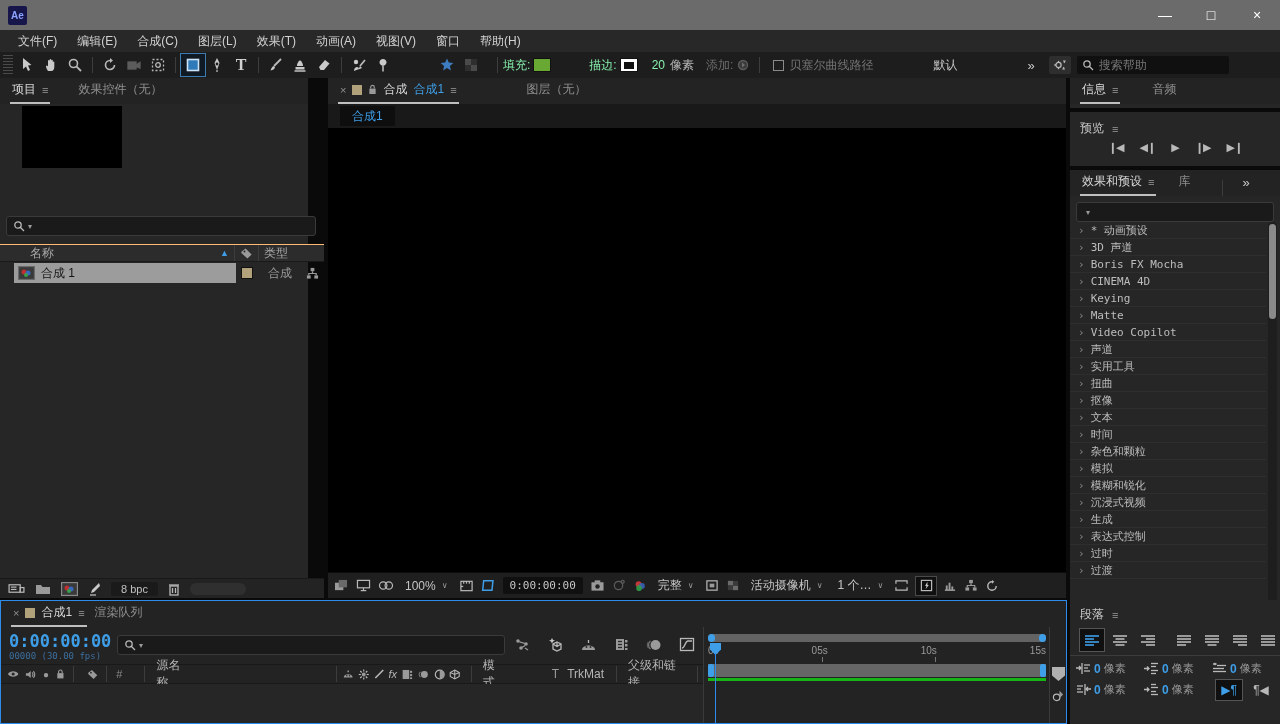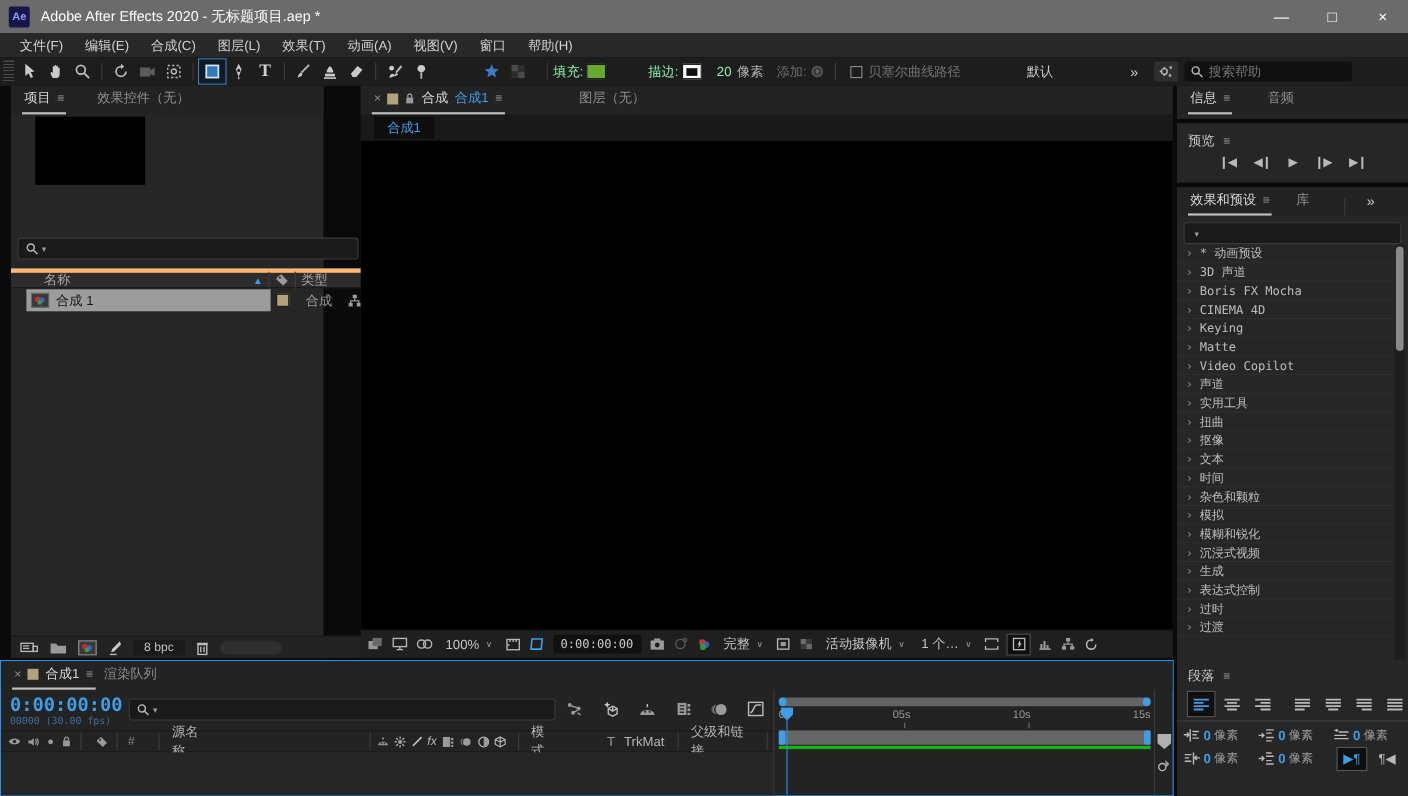--- a/index.html
+++ b/index.html
@@ -34,26 +34,26 @@
 .panel{background:#262626}
 .ptabs{height:26px;display:flex;align-items:flex-end;padding-left:10px;background:#232323}
 .ptab{display:flex;align-items:center;gap:6px;padding:0 8px 6px 2px;color:#8f8f8f;position:relative}
 .ptab.active{color:#d8d8d8}
 .ptab.active::after{content:"";position:absolute;left:0;right:6px;bottom:0;height:2px;background:#bfbfbf}
 .hamb{color:#9a9a9a;font-size:11px}
 .searchbox{height:20px;background:#1a1a1a;border:1px solid #3a3a3a;border-radius:3px;display:flex;align-items:center;padding:0 6px;gap:3px}
 .searchbox input{background:transparent;border:none;outline:none;flex:1;color:#ccc;font-family:inherit}
 .caret{font-size:8px;color:#9a9a9a}
 
-.panel-project{left:10px;top:78px;width:284px;height:520px}
+.panel-project{left:0;top:78px;width:308px;height:520px}
 .proj-thumb{left:22px;top:28px;width:100px;height:62px;background:#000}
 .proj-info{left:130px;top:26px;line-height:15px;color:#b3b3b3}
 .proj-info .nm{color:#d6d6d6;font-weight:bold}
 .proj-search{left:6px;top:138px;width:310px}
-.proj-head{left:0;top:166px;width:324px;height:18px;background:#2c2c2c;border-top:4px solid #fdba74;border-bottom:1px solid #191919;display:flex;align-items:center;color:#a8a8a8}
+.proj-head{left:0;top:166px;width:324px;height:18px;background:#2c2c2c;border-top:1px solid #fdba74;border-bottom:1px solid #191919;display:flex;align-items:center;color:#a8a8a8}
 .proj-row{left:0;top:185px;width:324px;height:20px;display:flex;align-items:center}
 .row-hi{position:absolute;left:14px;top:0;width:222px;height:20px;background:#9c9c9c}
 .proj-bottom{left:0;top:500px;width:324px;height:20px;background:#232323;border-top:1px solid #191919;display:flex;align-items:center;gap:10px;padding-left:8px}
 .bpc{background:#1a1a1a;border-radius:2px;padding:1px 10px;font-size:11px;color:#c0c0c0}
 .pill{width:56px;height:12px;background:#2f2f2f;border-radius:6px}
 .tan{background:#b1a27c}
 
 .panel-viewer{left:328px;top:78px;width:738px;height:520px;background:#1f1f1f}
 .vsubtabs{height:24px;background:#191919;display:flex;align-items:center;padding-left:12px}
 .vsubtab{height:20px;background:#0e0e0e;color:#3e9ee8;display:flex;align-items:center;padding:0 12px}
@@ -112,21 +112,20 @@
 .dirbtn.sel{background:#101010;outline:1px solid #555}
 .hd-label{padding:8px 0 0 10px;color:#c9c9c9;display:flex;gap:8px;align-items:center}
 </style>
 </head>
 <body>
 
 <div class="app">
 
   <div class="titlebar abs">
     <div class="ae-logo">Ae</div>
-    <div class="title-text">Adobe After Effects 2020 - 无标题项目.aep *</div>
     <div class="win-btns">
       <div class="win-btn">—</div>
       <div class="win-btn">□</div>
       <div class="win-btn">×</div>
     </div>
   </div>
 
   <div class="menubar abs">
 
   <span class="menu-item">文件(F)</span>

